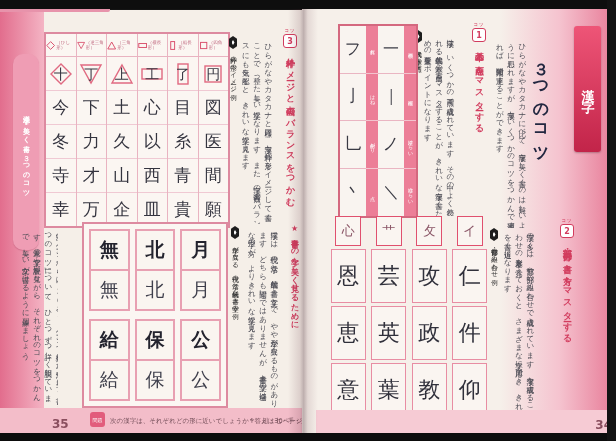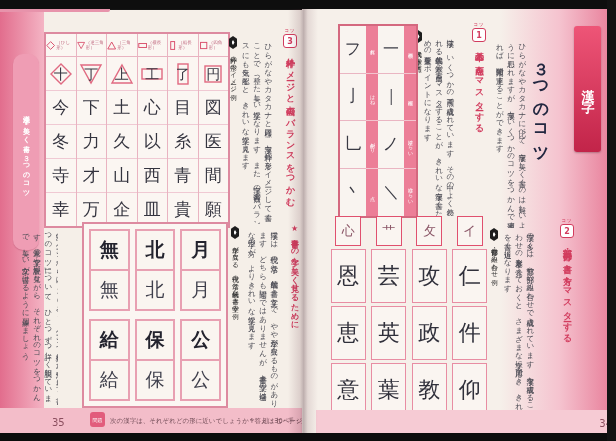--- a/index.html
+++ b/index.html
@@ -12,21 +12,21 @@
   .edge-right{position:absolute;top:0;right:0;width:9px;height:441px;background:#121212;z-index:9;}
   .cover-top{position:absolute;left:0;top:2px;width:110px;height:10px;background:#e793ab;z-index:8;border-radius:0 4px 2px 0;}
   
   .page-left{position:absolute;left:0;top:10px;width:302px;height:424px;background:#f5efe8;}
   .page-right{position:absolute;left:302px;top:8px;width:306px;height:426px;background:#f6f0ea;}
   .gutter{position:absolute;left:288px;top:8px;width:30px;height:426px;z-index:5;pointer-events:none;
     background:linear-gradient(90deg,rgba(60,20,30,0) 0%,rgba(90,40,55,.16) 40%,rgba(60,25,35,.30) 52%,rgba(90,40,55,.12) 66%,rgba(60,20,30,0) 100%);}
   
   .footer-left{position:absolute;left:0;top:398px;width:302px;height:26px;background:#f3bdc9;}
   .footer-right{position:absolute;left:14px;top:402px;width:306px;height:24px;background:#f6cbd4;}
-  .pageno{position:absolute;font-size:10px;color:#8a4e5e;font-family:"DejaVu Sans",sans-serif;}
+  .pageno{position:absolute;font-size:12px;color:#8a4e5e;font-family:"DejaVu Sans",sans-serif;font-weight:bold;}
   
   .lp-band{position:absolute;left:0;top:0;width:44px;height:100%;background:linear-gradient(90deg,#e26d8d,#f4b4c4);}
   .lp-tab{position:absolute;left:13px;top:44px;width:26px;height:196px;background:#ef9db4;border-radius:10px;
           display:flex;align-items:center;justify-content:center;box-shadow:0 1px 1px rgba(140,40,70,.25);}
   .lp-tab span{font-size:7px;font-weight:700;color:#fff;letter-spacing:1px;font-family:"DejaVu Sans",sans-serif;}
   
   .shape-grid{position:absolute;left:44px;top:22px;width:182px;height:192px;border:2px solid #dd8aa0;background:#fbf6f2;
               display:flex;flex-direction:row-reverse;}
   .scol{flex:1;display:flex;flex-direction:column;border-left:1px solid #e9b3c1;}
   .scol:last-child{border-left:none;}

